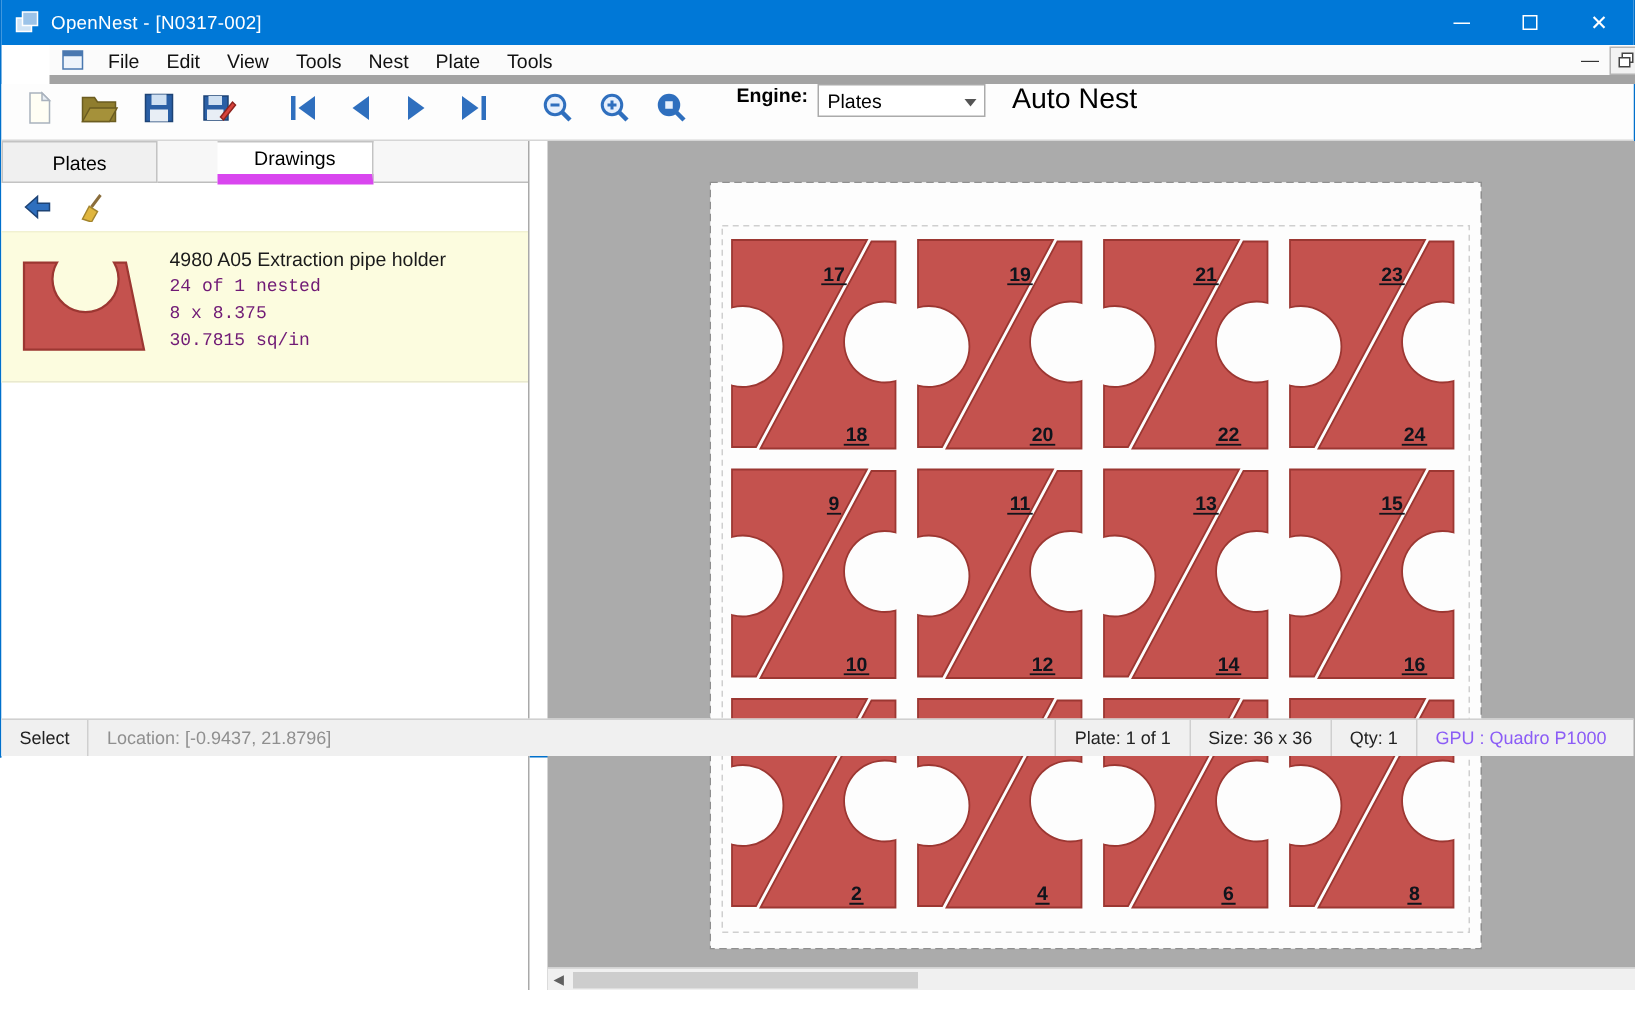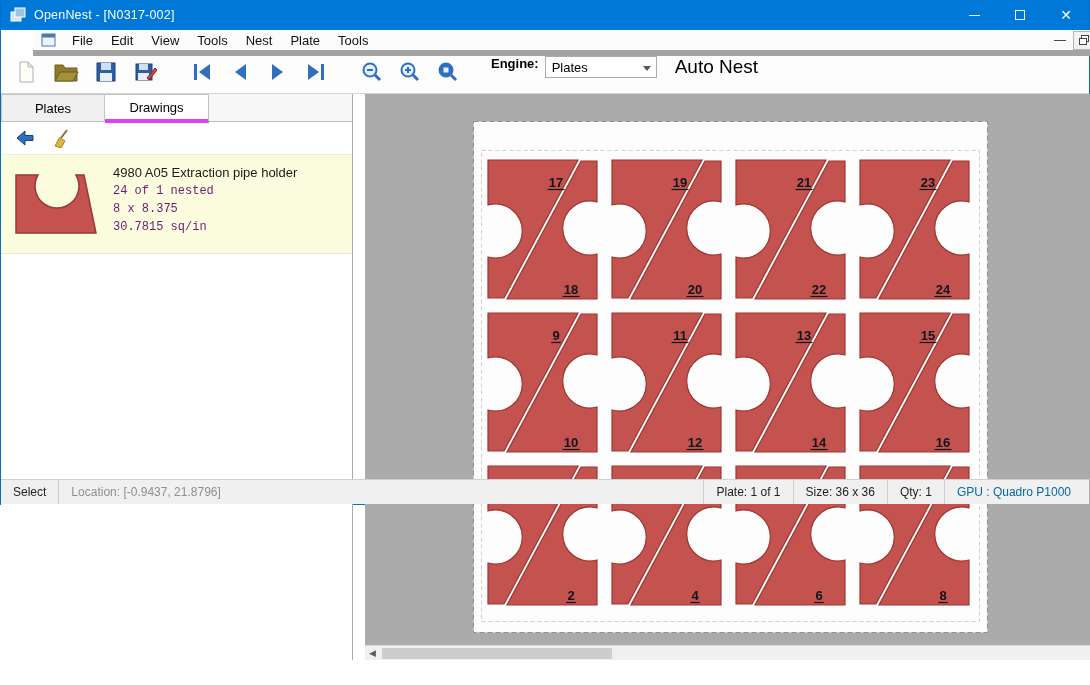--- a/index.html
+++ b/index.html
@@ -41,21 +41,21 @@
     border-left:4px solid transparent; border-right:4px solid transparent; border-top:5px solid #555; }
   .autonest { font-size:19px; margin-left:18px; }
 
   
   #sidepanel { position:absolute; left:0; top:94px; width:352px; height:566px;
     background:#fff; border-right:1px solid #a9a9a9; }
   #tabstrip { height:28px; background:#f7f7f7; border-bottom:1px solid #bdbdbd; display:flex; }
   .tab { width:104px; height:28px; display:flex; align-items:center; justify-content:center;
     font-size:13px; background:#f0f0f0; border:1px solid #c3c3c3; border-left:none; }
   .tab:first-child { border-left:1px solid #c3c3c3; }
-  .tab.active { background:#fff; border-bottom:4px solid #d946ef; margin-bottom:-1px; height:29px; }
+  .tab.active { background:#fff; border-bottom:7px solid #d946ef; margin-bottom:-1px; height:29px;margin-left:40px; }
   #paneltoolbar { height:32px; display:flex; align-items:center; gap:8px; padding-left:10px;
     background:#fff; }
   .pbtn { width:28px; height:26px; display:flex; align-items:center; justify-content:center; }
   #drawing-item { display:flex; gap:12px; background:#fcfcdf; padding:8px 10px 10px 10px;
     border-top:1px solid #f1f1d2; border-bottom:1px solid #e9e9cf; }
   #drawing-item .thumb { flex:0 0 90px; }
   #drawing-item .info .name { font-size:13px; font-weight:normal; color:#1a1a1a; margin-top:2px; }
   #drawing-item .info .sub { font-size:12px; color:#701a75; margin-top:4px;font-family:Liberation Mono, monospace; }
 
   
@@ -75,21 +75,21 @@
   #hscroll .thumb { position:absolute; left:17px; top:2px; width:230px; height:11px; background:#cdcdcd; }
 
   
   #statusbar { position:absolute; left:0; bottom:0; width:100%; height:25px;
     background:#f0f0f0; border-top:1px solid #d0d0d0; display:flex; align-items:center; font-size:12px; color:#222; }
   .sseg { padding:0 12px; height:100%; display:flex; align-items:center; white-space:nowrap; }
   .sseg.mode { min-width:52px; border-right:1px solid #cfcfcf; }
   .sseg.loc { color:#8f8f8f; }
   #statusbar .spacer { flex:1; }
   .sseg.right { border-left:1px solid #cfcfcf; }
-  .sseg.gpu { color:#0369a1; padding-right:18px; }
+  .sseg.gpu { color:#8b5cf6; padding-right:18px; }
 </style>
 </head>
 <body>
 
 <div id="app">
 
   <div id="titlebar">
     <span class="appicon">
       <svg width="16" height="16" viewBox="0 0 16 16">
         <rect x="1" y="5" width="10" height="9" fill="#cfe3f5" stroke="#fff" stroke-width="1"></rect>

